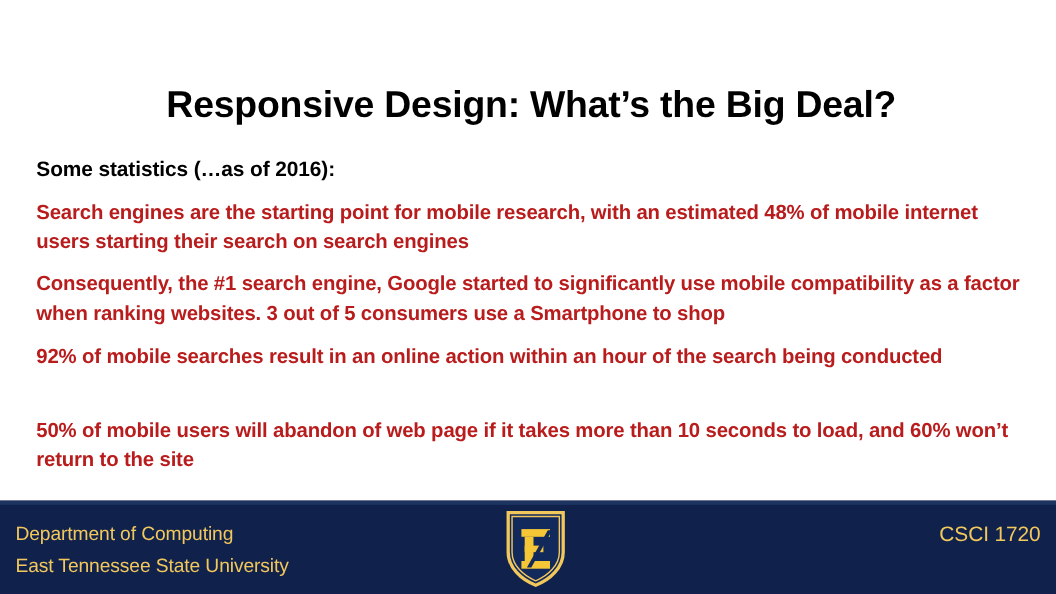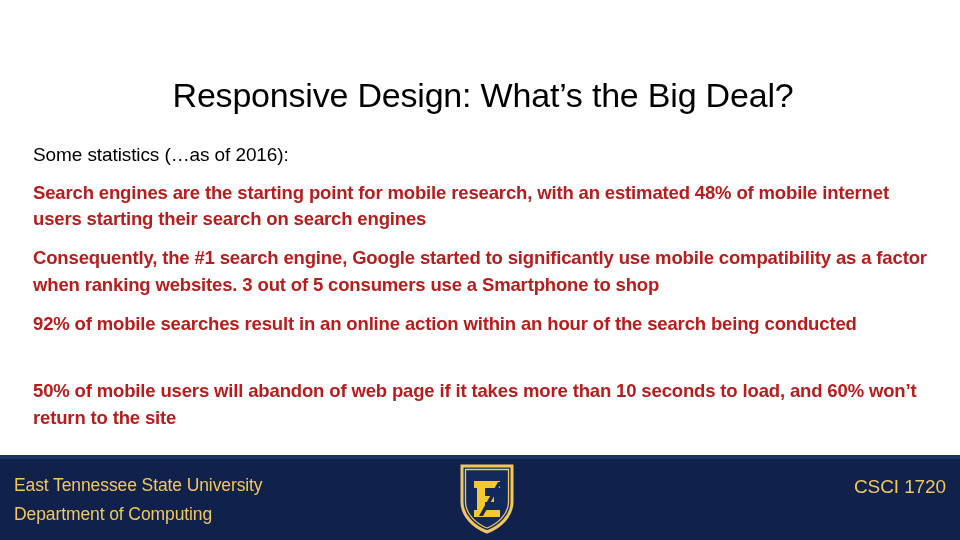--- a/index.html
+++ b/index.html
@@ -22,37 +22,37 @@
   }
 
   
   .slide-title {
     position: absolute;
     left: 48px;
     top: 52px;
     width: 870px;
     text-align: center;
     font-size: 34px;
-    font-weight: 400;
+    font-weight: 700;
     color: #000000;
     letter-spacing: -0.2px;
     line-height: 1.2;
     white-space: nowrap;
   }
 
   
   .body-block {
     position: absolute;
     left: 33px;
     top: 142px;
     width: 902px;
   }
   .stat-heading {
     font-size: 19px;
-    font-weight: normal;
+    font-weight: bold;
     color: #000000;
     line-height: 1.35;
     margin: 0 0 12px 0;
     letter-spacing: -0.1px;
   }
   .stat-para {
     font-size: 18.5px;
     font-weight: 700;
     color: #b91c1c;
     line-height: 1.45;
@@ -133,22 +133,22 @@
 
     <p class="stat-para">50% of mobile users will abandon of web page if it takes more than 10 seconds to load, and 60% won’t return to the site</p>
 
   </div>
 
   <div class="footer">
 
     <div class="footer-topstrip"></div>
 
     <div class="footer-left">
+      <div>Department of Computing</div>
       <div>East Tennessee State University</div>
-      <div>Department of Computing</div>
     </div>
 
     <div class="footer-logo">
       <svg width="54" height="70" viewBox="0 0 54 70" xmlns="http://www.w3.org/2000/svg">
         <path d="M2 2 H52 V38 C52 52 40 63 27 68 C14 63 2 52 2 38 Z" fill="#12295c" stroke="#f2c75c" stroke-width="3"></path>
         <path d="M5.5 5.5 H48.5 V38 C48.5 50 38 59.5 27 64 C16 59.5 5.5 50 5.5 38 Z" fill="none" stroke="#f2c75c" stroke-width="1.3"></path>
         <g fill="#f5c636">
           <rect x="14" y="17" width="26" height="7"></rect>
           <rect x="14" y="46" width="26" height="7"></rect>
           <rect x="17" y="24" width="8" height="22"></rect>

